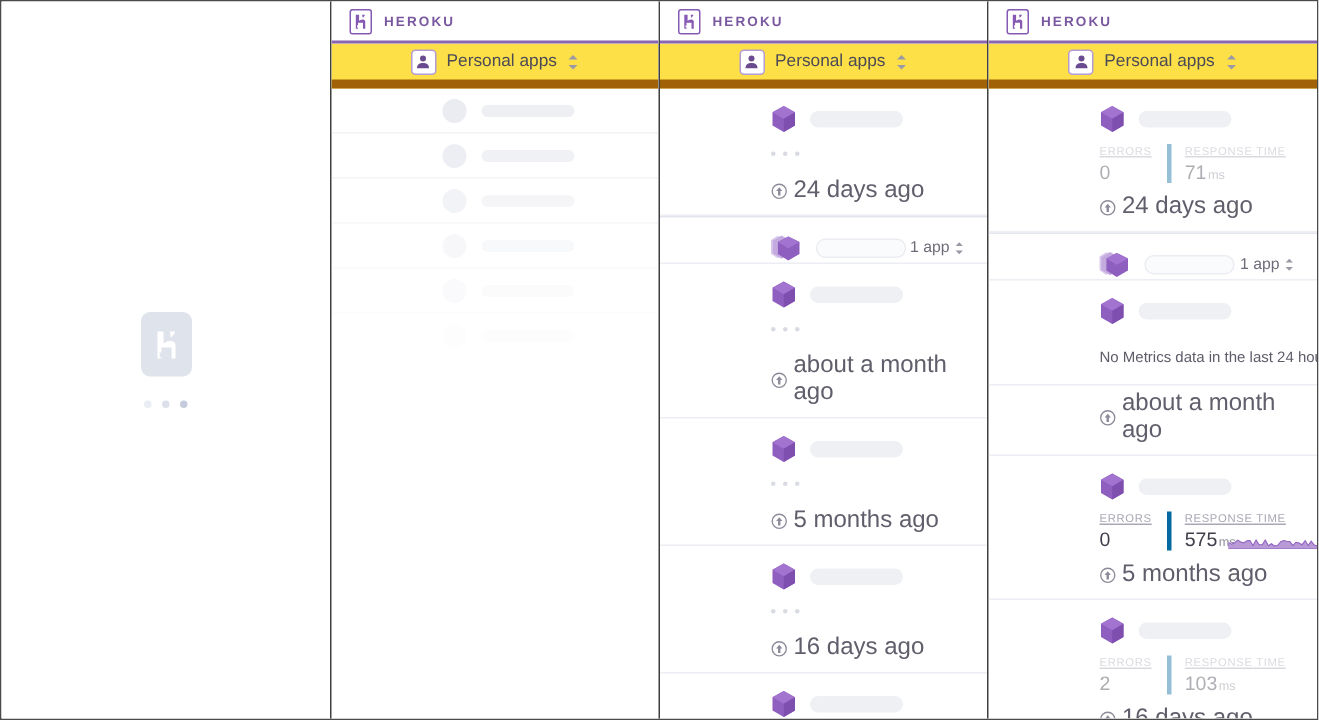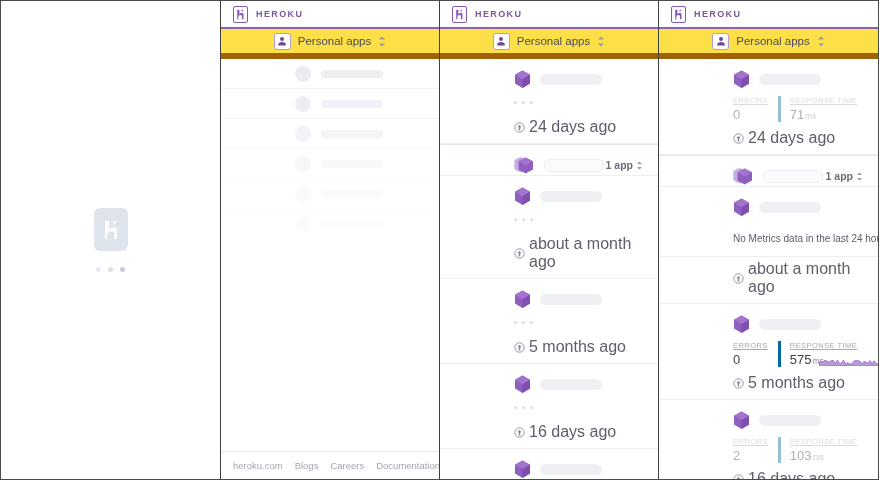--- a/index.html
+++ b/index.html
@@ -130,21 +130,20 @@
     background: #eef0f4; margin-left: 9px;
   }
   .name-bar.outline {
     background: #fafbfc; border: 1px solid #ebedf2; height: 13px;
     width: 60px;
   }
   .app-count {
     margin-left: auto; font-size: 10.5px; color: #6d6c79;
     display: flex; align-items: center; gap: 3px;
     padding-right: 7px;
-    font-weight: bold;
   }
 
   
   .dots3 {
     display: flex; gap: 5px; padding: 12px 0 11px 74px;
   }
   .dots3 i {
     width: 3px; height: 3px; border-radius: 50%;
     background: #d9dbe3; display: block;
   }
@@ -276,26 +275,20 @@
         <div class="sk-row" style="opacity: 0.25;">
           <div class="sk-circle"></div>
           <div class="sk-bar"></div>
         </div>
         <div class="sk-row" style="opacity: 0.12;">
           <div class="sk-circle"></div>
           <div class="sk-bar"></div>
         </div>
       </div>
 
-    <div class="footer" id="footer-links">
-        <a href="#">heroku.com</a>
-        <a href="#">Blogs</a>
-        <a href="#">Careers</a>
-        <a href="#">Documentation</a>
-      </div>
   </div>
 
   <div class="panel panel-app">
 
     <div class="topbar">
       <div class="hk-mark">
         <svg width="9" height="11" viewBox="0 0 9 11">
           <path d="M1.2 0.8 L1.2 10.2 L2.7 10.2 L2.7 6.2 L6 6.2 L6 10.2 L7.5 10.2 L7.5 5.4 C7.5 4.5 6.8 4 5.8 4 C4.7 4 3.7 4.7 3.4 5 L3.4 0.8 Z" fill="#8659b5"></path>
           <path d="M5.4 0.8 L7.3 0.8 C7 1.7 6.4 2.4 5.8 2.9 Z" fill="#8659b5"></path>
           <path d="M2.1 7.6 L3.5 8.7 L2.1 9.7 Z" fill="#ffffff"></path>

